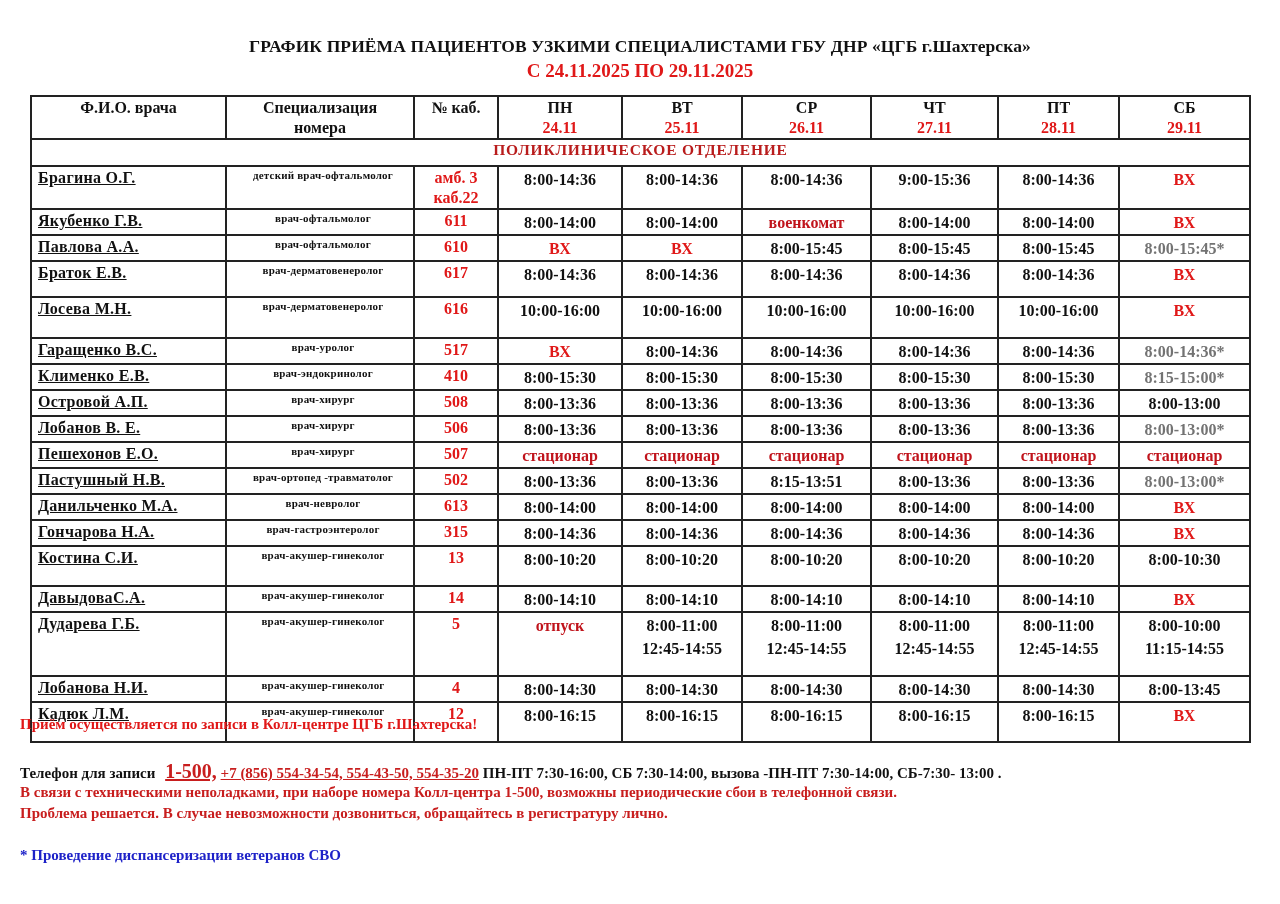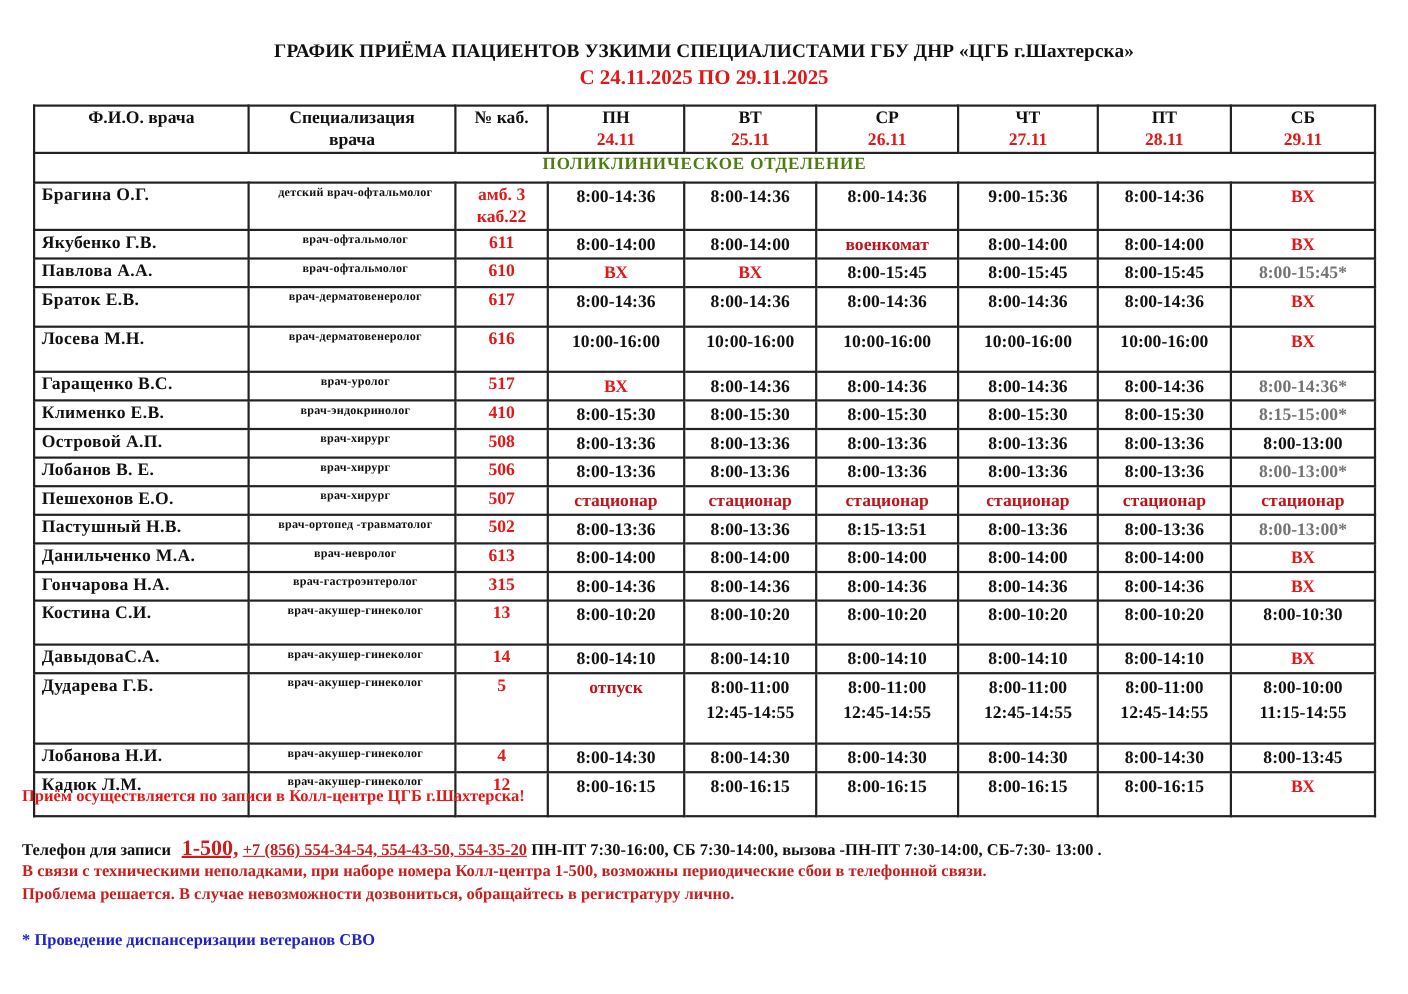--- a/index.html
+++ b/index.html
@@ -19,29 +19,29 @@
   table.sched {
     position: absolute; left: 30px; top: 95px;
     border-collapse: collapse; table-layout: fixed; width: 1219px;
   }
   table.sched td, table.sched th {
     border: 2px solid #222; padding: 0; vertical-align: top;
     font-weight: bold; overflow: hidden;
   }
   th { font-size: 16px; line-height: 20px; text-align: center; font-weight: bold; padding-top: 1px !important; }
   th .dt { color: #e01818; display: block; }
-  td.name { font-size: 16px; text-align: left; padding-left: 6px !important; padding-top: 2px !important; white-space: nowrap; letter-spacing: 0.3px; }
+  td.name { font-size: 16px; text-align: left; padding-left: 6px !important; padding-top: 2px !important; white-space: nowrap; letter-spacing: 0.3px; text-decoration: underline; }
   td.spec { font-size: 11px; text-align: center; padding-left: 6px !important; padding-top: 2px !important; white-space: nowrap; letter-spacing: 0.2px; }
   td.room { font-size: 16px; text-align: center; color: #e01818; padding-top: 1px !important; line-height: 20px; }
   td.day { font-size: 16px; text-align: center; padding-top: 1px !important; white-space: nowrap; line-height: 23px; }
   td.day.red { color: #e01818; }
   td.day.dred { color: #c0141c; }
   td.day.blue { color: #737373; }
   td.section {
-    text-align: center; color: #4d7c0f; font-size: 15.5px; letter-spacing: 0.8px;
+    text-align: center; color: #b91c1c; font-size: 15.5px; letter-spacing: 0.8px;
     padding-top: 0 !important; line-height: 20px;
   }
   td.section.women { text-align: left; padding-left: 490px !important; letter-spacing: 0; font-size: 15px; }
   .notes { position: absolute; left: 20px; width: 1250px; font-weight: bold; font-size: 15px; white-space: nowrap; }
   .n1 { top: 716px; color: #e01818; }
   .n2 { top: 760px; color: #111; }
   .n2 .big { color: #c81e1e; font-size: 20px; text-decoration: underline; margin-left: 6px; }
   .n2 .phones { color: #c81e1e; text-decoration: underline; }
   .n3 { top: 784px; color: #c81e1e; }
   .n4 { top: 805px; color: #c81e1e; }
@@ -63,21 +63,21 @@
       <col style="width:129px">
     <col style="width:127px">
       <col style="width:121px">
       <col style="width:131px">
   </colgroup>
   <thead>
     <tr style="height:41px">
       <th>Ф.И.О. врача</th>
       <th>
         <span style="display:block">Специализация</span>
-        <span style="display:block">врача</span>
+        <span style="display:block">номера</span>
       </th>
       <th>№ каб.</th>
       <th>
           <span style="display:block">ПН</span>
           <span class="dt">24.11</span>
         </th>
       <th>
           <span style="display:block">ВТ</span>
           <span class="dt">25.11</span>
         </th>

